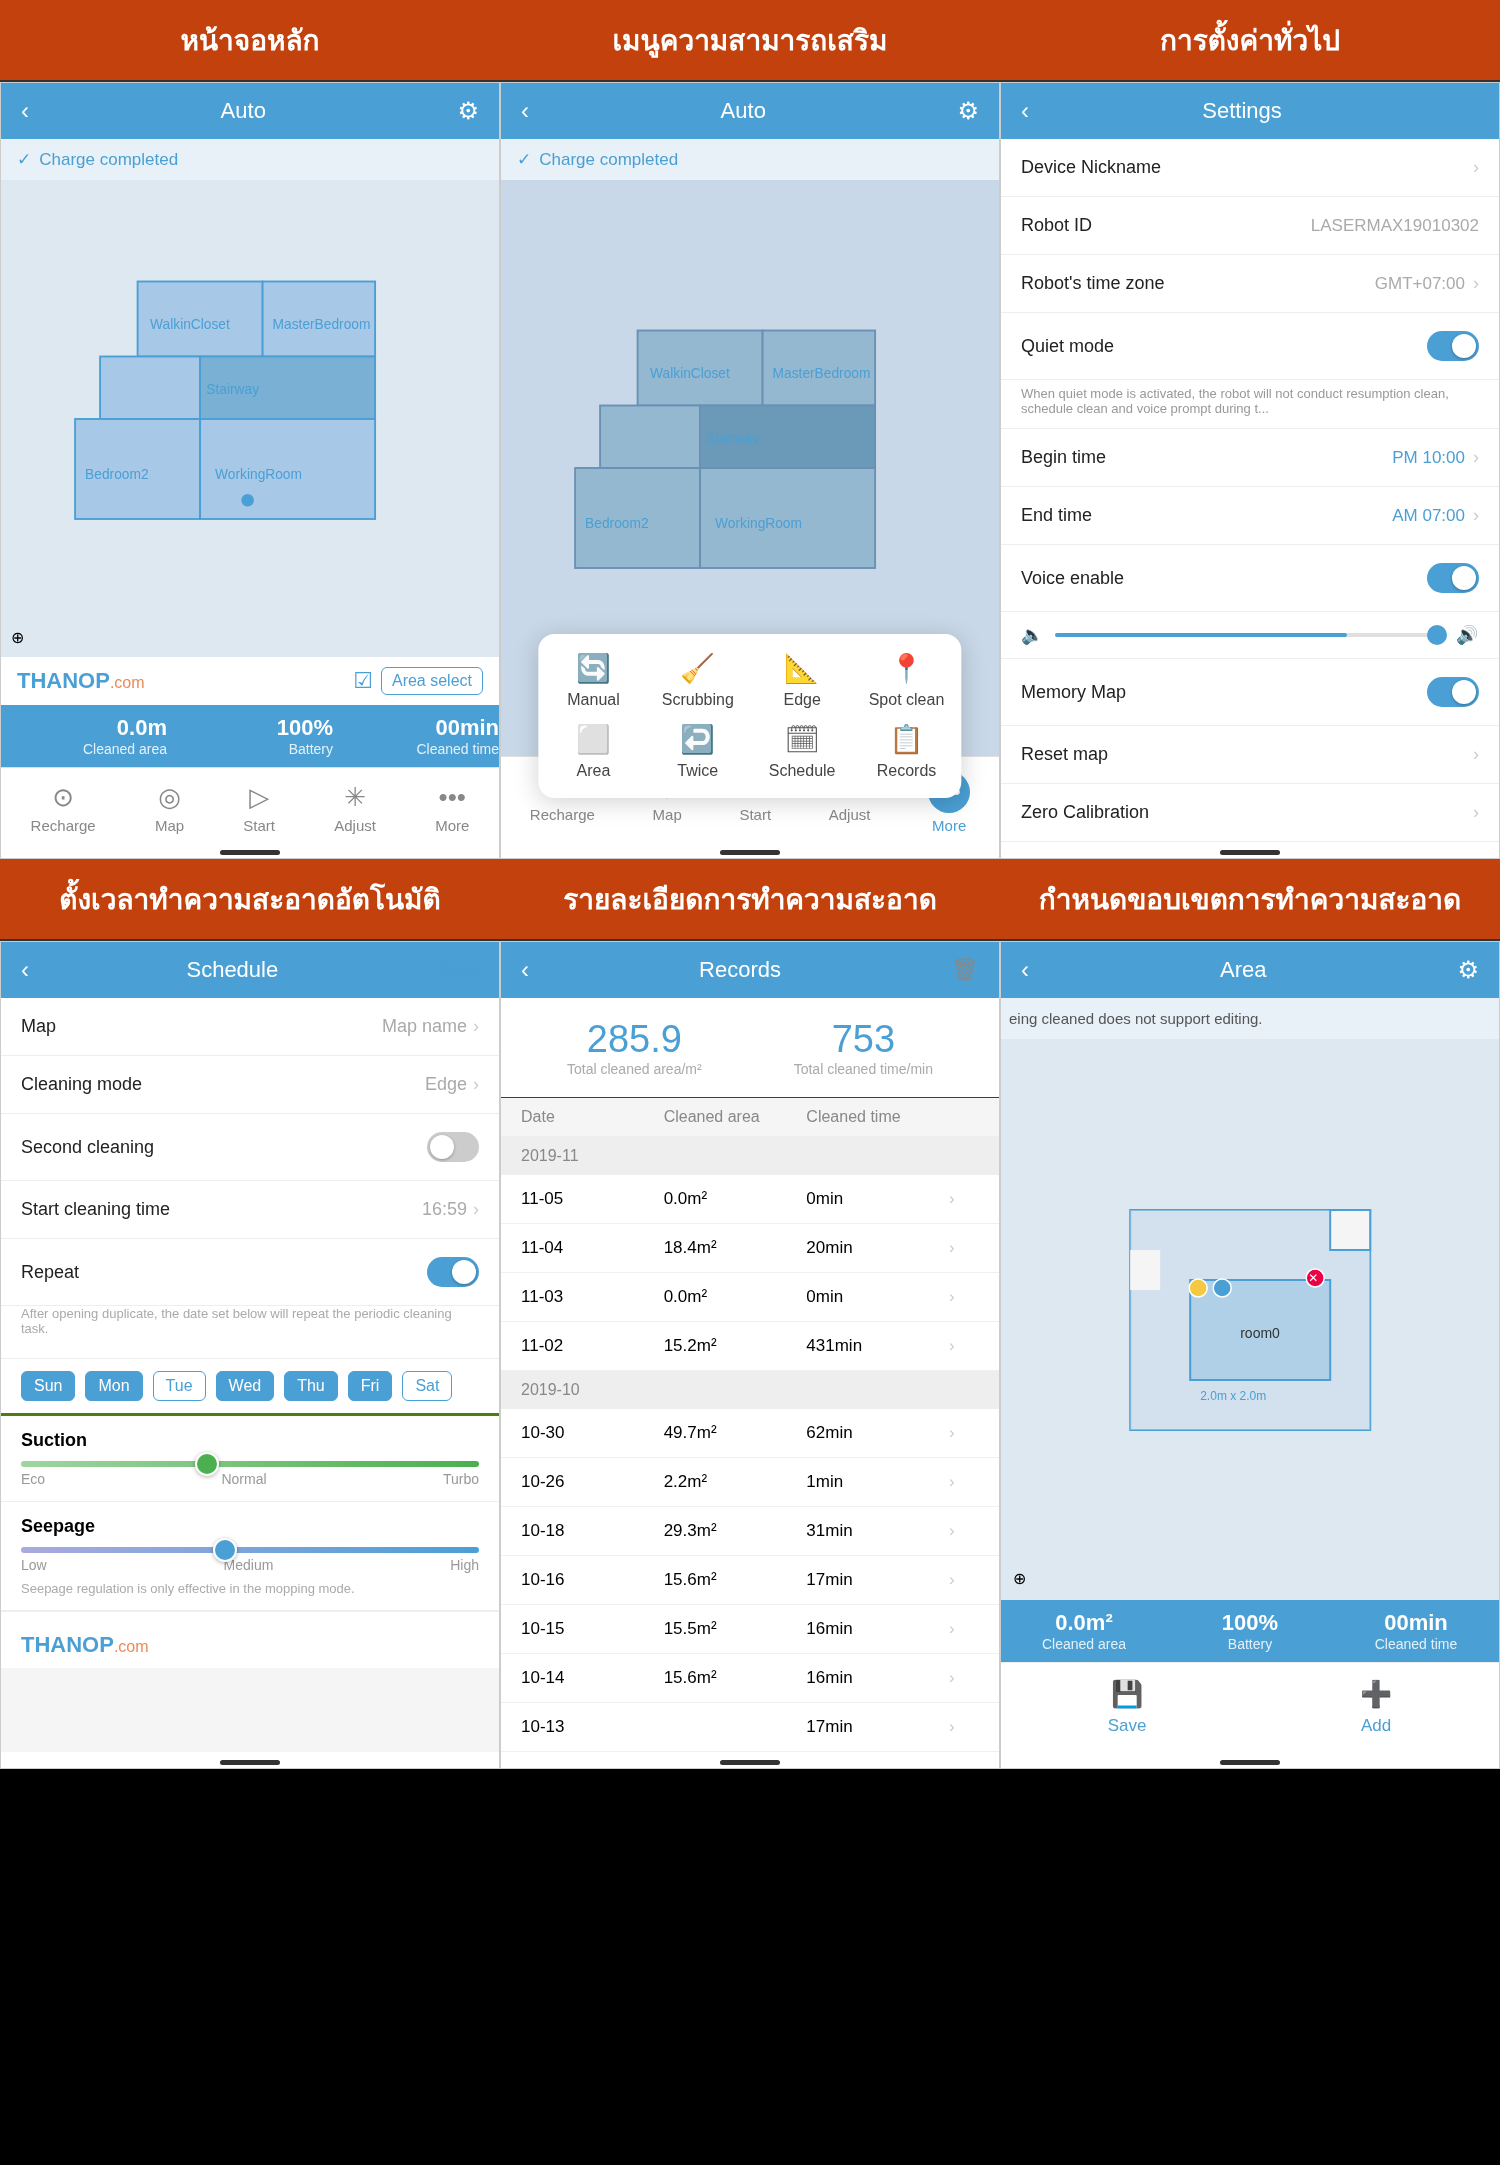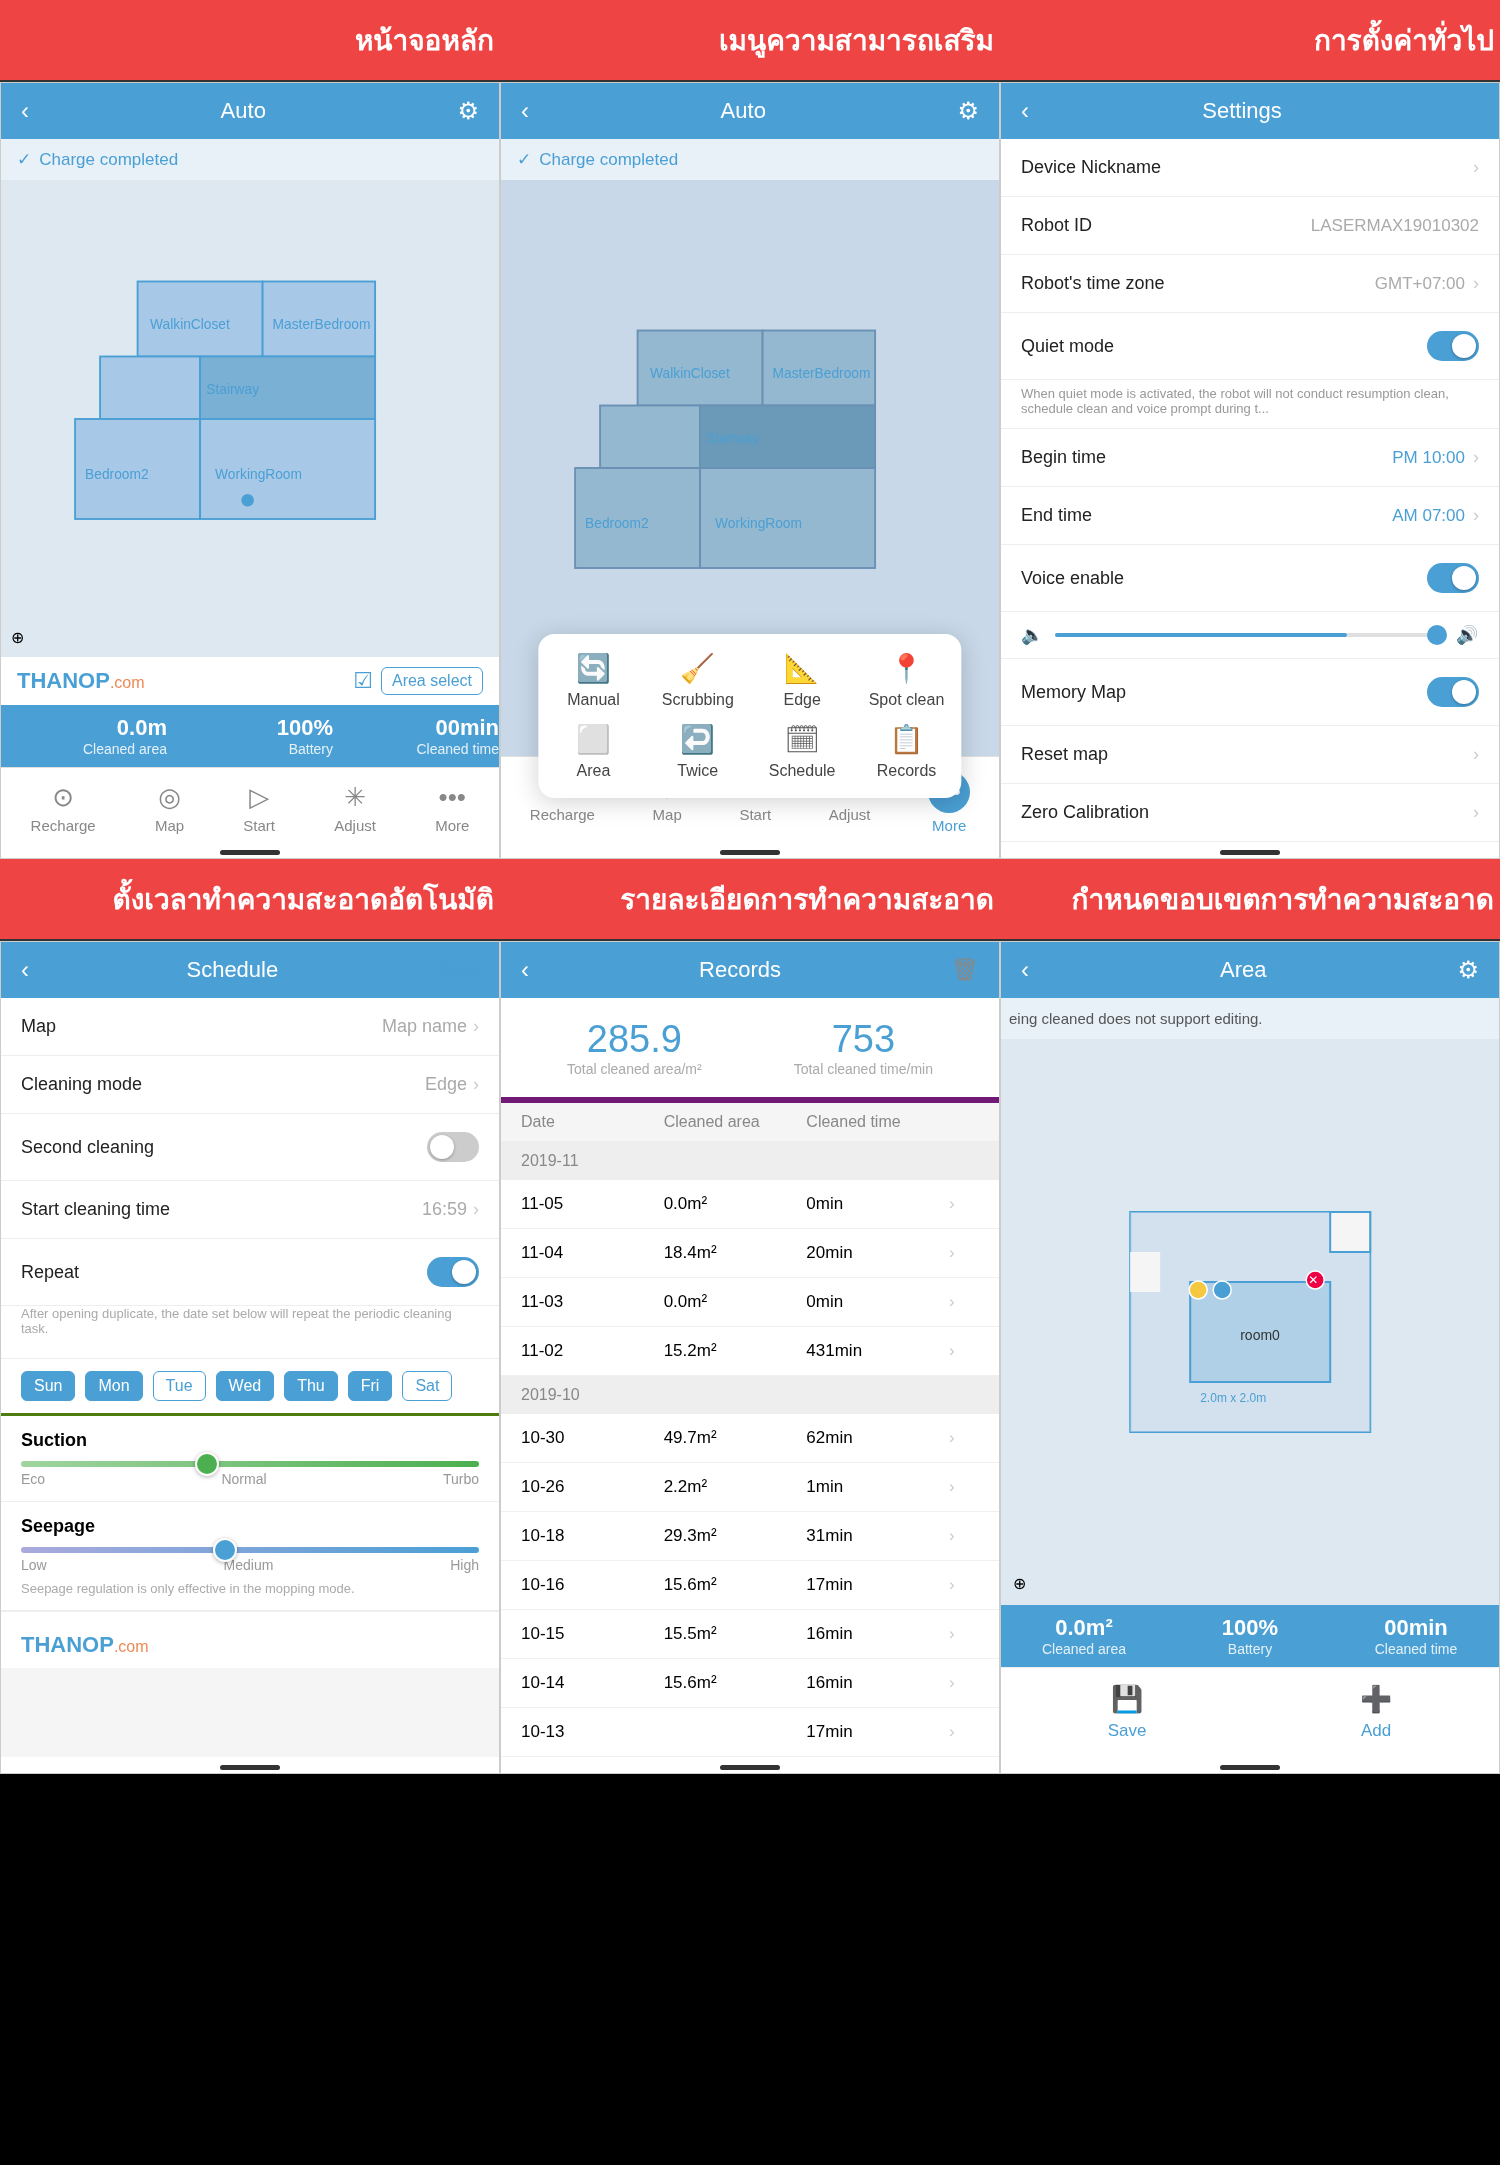--- a/index.html
+++ b/index.html
@@ -2,23 +2,23 @@
 <html><head>
   <meta charset="utf-8">
   <style>
     * { box-sizing: border-box; margin: 0; padding: 0; }
     body { font-family: -apple-system, BlinkMacSystemFont, 'Segoe UI', sans-serif; background: #000; width: 1500px; }
 
     .screen-grid { display: grid; grid-template-columns: 1fr 1fr 1fr; grid-template-rows: auto auto; }
 
     
     .section-header {
-      background: #ef4444;
+      background: #c2410c;
       color: #fff;
-      text-align: right;
+      text-align: center;
       padding: 18px 6px;
       font-size: 28px;
       font-weight: bold;
       border-bottom: 2px solid #333;
     }
     .section-header-row {
       display: grid;
       grid-template-columns: 1fr 1fr 1fr;
     }
 
@@ -206,21 +206,21 @@
     .suction-label { font-size: 18px; font-weight: 600; margin-bottom: 10px; }
     .slider-track { width: 100%; height: 6px; border-radius: 3px; background: linear-gradient(to right, #a0d4a0, #4caf50); position: relative; margin: 10px 0 4px; }
     .slider-knob { position: absolute; left: 38%; top: -9px; width: 24px; height: 24px; background: #4caf50; border-radius: 50%; border: 2px solid #fff; box-shadow: 0 1px 4px rgba(0,0,0,.3); }
     .slider-labels { display: flex; justify-content: space-between; font-size: 14px; color: #999; }
     .seepage-track { width: 100%; height: 6px; border-radius: 3px; background: linear-gradient(to right, #aad, #4a9fd4); position: relative; margin: 10px 0 4px; }
     .seepage-knob { position: absolute; left: 42%; top: -9px; width: 24px; height: 24px; background: #4a9fd4; border-radius: 50%; border: 2px solid #fff; box-shadow: 0 1px 4px rgba(0,0,0,.3); }
     .repeat-note { font-size: 13px; color: #aaa; padding: 0 20px 22px; background: #fff; border-bottom: 1px solid #eee; }
     .seepage-note { font-size: 13px; color: #aaa; padding: 8px 20px 14px; background: #fff; }
 
     
-    .records-summary { background: #fff; padding: 20px; display: flex; justify-content: space-around; border-bottom: 6px solid #701a75; }
+    .records-summary { background: #fff; padding: 20px; display: flex; justify-content: space-around; border-bottom: 1px solid #701a75; }
     .records-stat { text-align: center; }
     .records-big-num { font-size: 38px; color: #4a9fd4; font-weight: 300; }
     .records-sub { font-size: 14px; color: #aaa; }
     .records-table-header { background: #f5f5f5; display: grid; grid-template-columns: 1fr 1fr 1fr 30px; padding: 10px 20px; font-size: 16px; color: #888; border-bottom: 1px solid #eee; }
     .records-section-header { background: #eee; padding: 10px 20px; font-size: 16px; color: #888; }
     .records-row { background: #fff; display: grid; grid-template-columns: 1fr 1fr 1fr 30px; padding: 14px 20px; border-bottom: 1px solid #f0f0f0; font-size: 17px; align-items: center; }
     .records-chevron { color: #ccc; }
 
     
     .area-notice { background: #e8f0f8; padding: 12px 8px; font-size: 15px; color: #555; }

